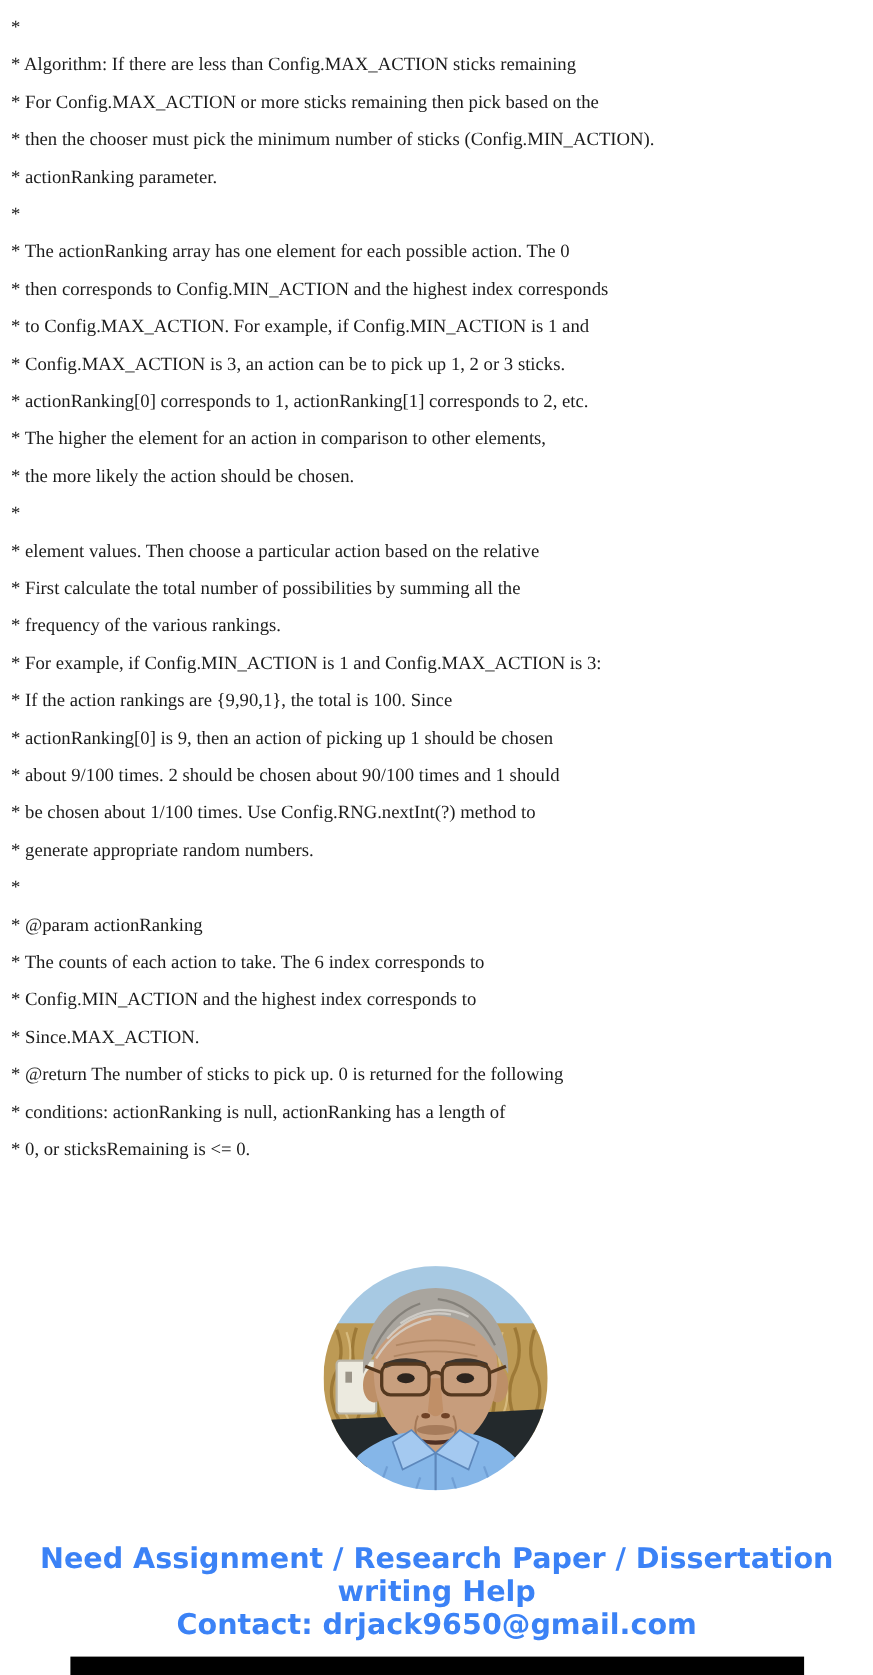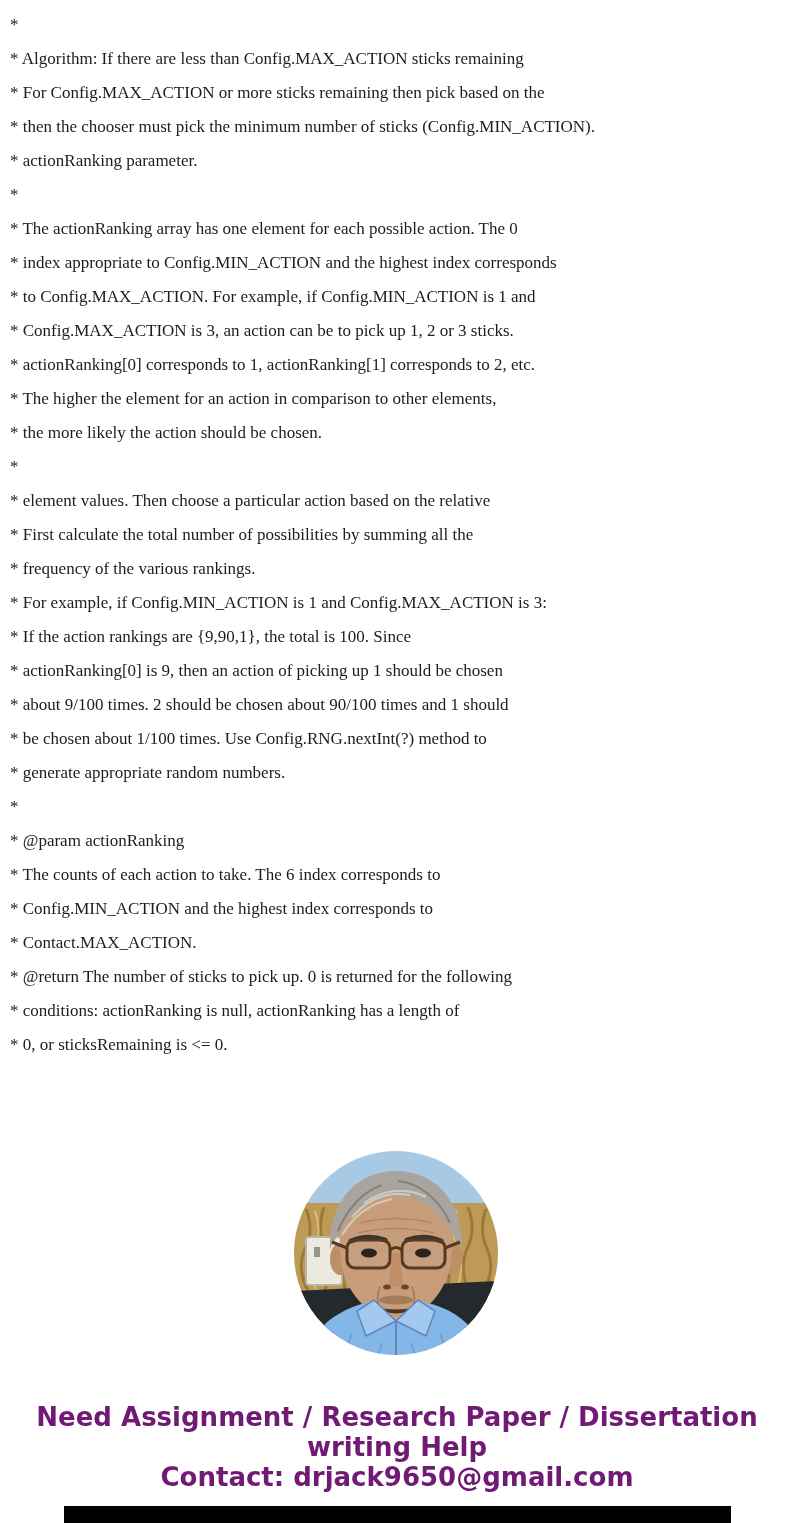--- a/index.html
+++ b/index.html
@@ -36,21 +36,21 @@
   }
   .footer {
     position: absolute;
     left: 0;
     right: 0;
     top: 1402px;
     text-align: center;
     font-family: "DejaVu Sans", "Liberation Sans", sans-serif;
     font-weight: bold;
     font-size: 26px;
-    color: #701a75;
+    color: #3b82f6;
   }
   .footer .fline {
     height: 30px;
     line-height: 30px;
     white-space: nowrap;
   }
   .bottom-bar {
     position: absolute;
     left: 64px;
     top: 1506px;
@@ -63,41 +63,41 @@
 <body>
 
 <div class="javadoc">
   <div class="line">*</div>
   <div class="line">* Algorithm: If there are less than Config.MAX_ACTION sticks remaining</div>
   <div class="line">* For Config.MAX_ACTION or more sticks remaining then pick based on the</div>
   <div class="line">* then the chooser must pick the minimum number of sticks (Config.MIN_ACTION).</div>
   <div class="line">* actionRanking parameter.</div>
   <div class="line">*</div>
   <div class="line">* The actionRanking array has one element for each possible action. The 0</div>
-  <div class="line">* index appropriate to Config.MIN_ACTION and the highest index corresponds</div>
+  <div class="line">* then corresponds to Config.MIN_ACTION and the highest index corresponds</div>
   <div class="line">* to Config.MAX_ACTION. For example, if Config.MIN_ACTION is 1 and</div>
   <div class="line">* Config.MAX_ACTION is 3, an action can be to pick up 1, 2 or 3 sticks.</div>
   <div class="line">* actionRanking[0] corresponds to 1, actionRanking[1] corresponds to 2, etc.</div>
   <div class="line">* The higher the element for an action in comparison to other elements,</div>
   <div class="line">* the more likely the action should be chosen.</div>
   <div class="line">*</div>
   <div class="line">* element values. Then choose a particular action based on the relative</div>
   <div class="line">* First calculate the total number of possibilities by summing all the</div>
   <div class="line">* frequency of the various rankings.</div>
   <div class="line">* For example, if Config.MIN_ACTION is 1 and Config.MAX_ACTION is 3:</div>
   <div class="line">* If the action rankings are {9,90,1}, the total is 100. Since</div>
   <div class="line">* actionRanking[0] is 9, then an action of picking up 1 should be chosen</div>
   <div class="line">* about 9/100 times. 2 should be chosen about 90/100 times and 1 should</div>
   <div class="line">* be chosen about 1/100 times. Use Config.RNG.nextInt(?) method to</div>
   <div class="line">* generate appropriate random numbers.</div>
   <div class="line">*</div>
   <div class="line">* @param actionRanking</div>
   <div class="line">* The counts of each action to take. The 6 index corresponds to</div>
   <div class="line">* Config.MIN_ACTION and the highest index corresponds to</div>
-  <div class="line">* Contact.MAX_ACTION.</div>
+  <div class="line">* Since.MAX_ACTION.</div>
   <div class="line">* @return The number of sticks to pick up. 0 is returned for the following</div>
   <div class="line">* conditions: actionRanking is null, actionRanking has a length of</div>
   <div class="line">* 0, or sticksRemaining is &lt;= 0.</div>
 </div>
 
 <div class="avatar-wrap">
   <svg width="204" height="204" viewBox="0 0 204 204">
 
     <rect x="0" y="0" width="204" height="60" fill="#a7c9e3"></rect>
 

